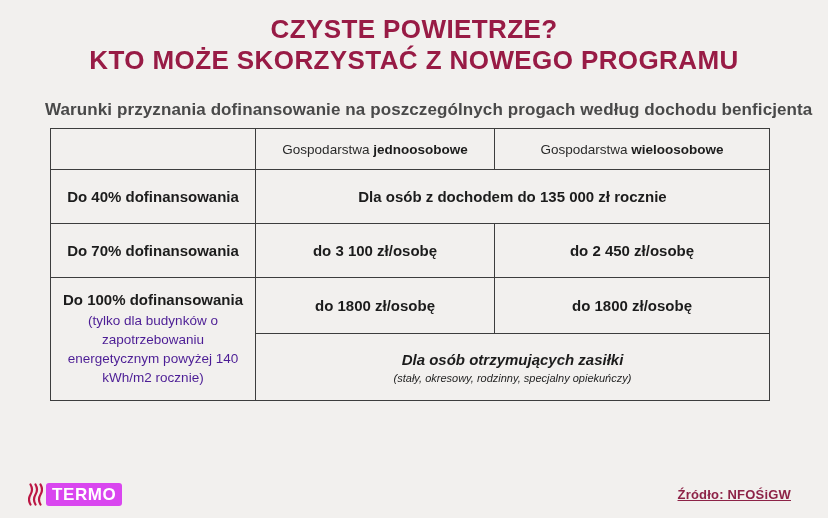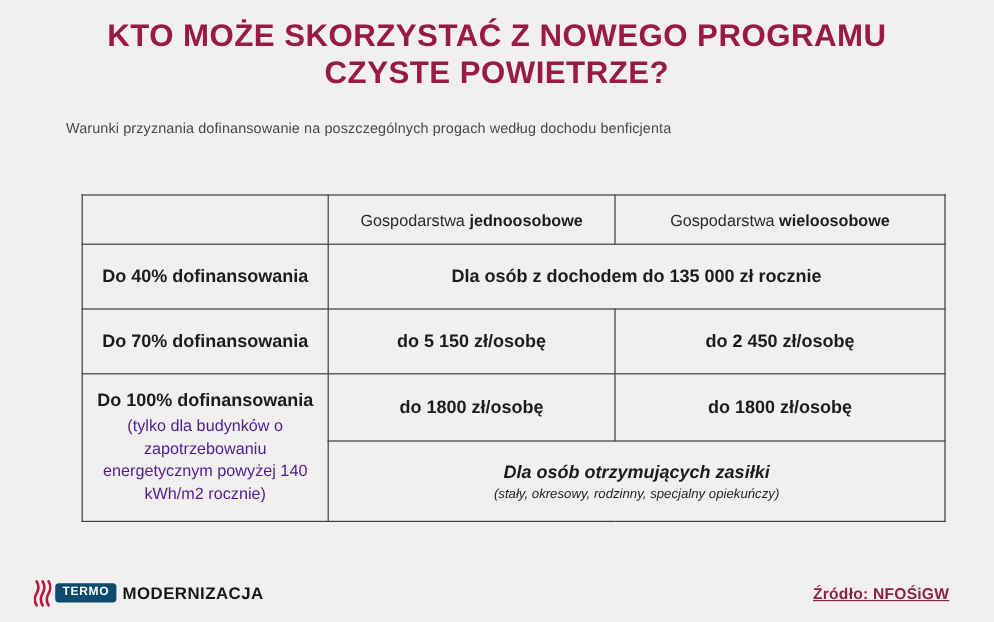--- a/index.html
+++ b/index.html
@@ -13,30 +13,29 @@
   }
   .title {
     position: absolute; left: 0; right: 0; top: 14px;
     margin: 0; text-align: center;
     color: #981b45;
     font-size: 26px; font-weight: 700;
     line-height: 1.18; letter-spacing: 0.4px;
   }
   .title-line { display: block; }
   .subtitle {
-    position: absolute; left: 55px; top: 100px;
+    position: absolute; left: 45px; top: 100px;
     margin: 0;
-    font-size: 12px; color: #494949; letter-spacing: 0.1px;
+    font-size: 17px; color: #494949; letter-spacing: 0.1px; font-weight: bold;
   }
   table.grid {
-    position: absolute; left: 68px; top: 128px;
+    position: absolute; left: 50px; top: 128px;
     width: 719px;
     border-collapse: collapse;
     table-layout: fixed;
-    margin-top: 34px;
   }
   col.c1 { width: 205px; }
   col.c2 { width: 239px; }
   col.c3 { width: 275px; }
   .cell {
     border: 1.6px solid #3d3d3d;
     text-align: center; vertical-align: middle;
     padding: 2px 10px;
     color: #1c1c1c;
   }
@@ -51,37 +50,37 @@
   .lbl-bold { display: block; font-weight: 700; font-size: 15px; }
   .lbl-note { display: block; font-weight: 400; font-size: 13.5px; line-height: 1.42; margin-top: 3px; color: #4c1d95; }
   .benefits-title { display: block; font-weight: 700; font-size: 15px; }
   .benefits-note  { display: block; font-weight: 400; font-size: 11px; margin-top: 4px; color: #242424; }
   .footer {
     position: absolute; left: 28px; right: 37px; top: 480px; height: 28px;
     display: flex; justify-content: space-between; align-items: center;
   }
   .logo { display: flex; align-items: center; gap: 3px; }
   .logo-badge {
-    background: #0c4a6e; color: #ffffff;
-    font-weight: 700; font-size: 10px; letter-spacing: 0.6px;
+    background: #d946ef; color: #ffffff;
+    font-weight: 700; font-size: 17px; letter-spacing: 0.6px;
     padding: 3px 6px; border-radius: 3px;
     line-height: 1;
   }
   .logo-wordmark {
     color: #161616; font-weight: 700; font-size: 14px;
     letter-spacing: 0.4px; margin-left: 2px;
   }
   .source { font-weight: 700; font-size: 13px; color: #8d2347; letter-spacing: 0.2px; text-decoration: underline; }
 </style>
 </head>
 <body>
 
 <h1 class="title">
+  <span class="title-line">CZYSTE POWIETRZE?</span>
   <span class="title-line">KTO MOŻE SKORZYSTAĆ Z NOWEGO PROGRAMU</span>
-  <span class="title-line">CZYSTE POWIETRZE?</span>
 </h1>
 
 <p class="subtitle">Warunki przyznania dofinansowanie na poszczególnych progach według dochodu benficjenta</p>
 
 <table class="grid">
   <colgroup>
       <col class="c1">
       <col class="c2">
       <col class="c3">
     </colgroup>
@@ -96,21 +95,21 @@
         <span>Gospodarstwa</span>
         <b>wieloosobowe</b>
       </td>
     </tr>
     <tr class="r-forty">
       <td class="cell label">Do 40% dofinansowania</td>
       <td class="cell value" colspan="2">Dla osób z dochodem do 135 000 zł rocznie</td>
     </tr>
     <tr class="r-seventy">
       <td class="cell label">Do 70% dofinansowania</td>
-      <td class="cell value">do 5 150 zł/osobę</td>
+      <td class="cell value">do 3 100 zł/osobę</td>
       <td class="cell value">do 2 450 zł/osobę</td>
     </tr>
     <tr class="r-hundred">
       <td class="cell" rowspan="2">
         <span class="lbl-bold">Do 100% dofinansowania</span>
         <span class="lbl-note">(tylko dla budynków o zapotrzebowaniu energetycznym powyżej 140 kWh/m2 rocznie)</span>
       </td>
       <td class="cell value">do 1800 zł/osobę</td>
       <td class="cell value">do 1800 zł/osobę</td>
     </tr>
@@ -124,16 +123,15 @@
 </table>
 
 <div class="footer">
   <div class="logo">
     <svg width="15" height="23" viewBox="0 0 15 23">
       <path d="M2.5 1.5 q3 5 0 10 q-3 5 0 10" stroke="#bc1644" fill="none" stroke-width="2.2" stroke-linecap="round"></path>
       <path d="M7.5 1.5 q3 5 0 10 q-3 5 0 10" stroke="#bc1644" fill="none" stroke-width="2.2" stroke-linecap="round"></path>
       <path d="M12.5 1.5 q3 5 0 10 q-3 5 0 10" stroke="#bc1644" fill="none" stroke-width="2.2" stroke-linecap="round"></path>
     </svg>
     <span class="logo-badge">TERMO</span>
-    <span class="logo-wordmark">MODERNIZACJA</span>
   </div>
   <div class="source">Źródło: NFOŚiGW</div>
 </div>
 
 </body></html>

